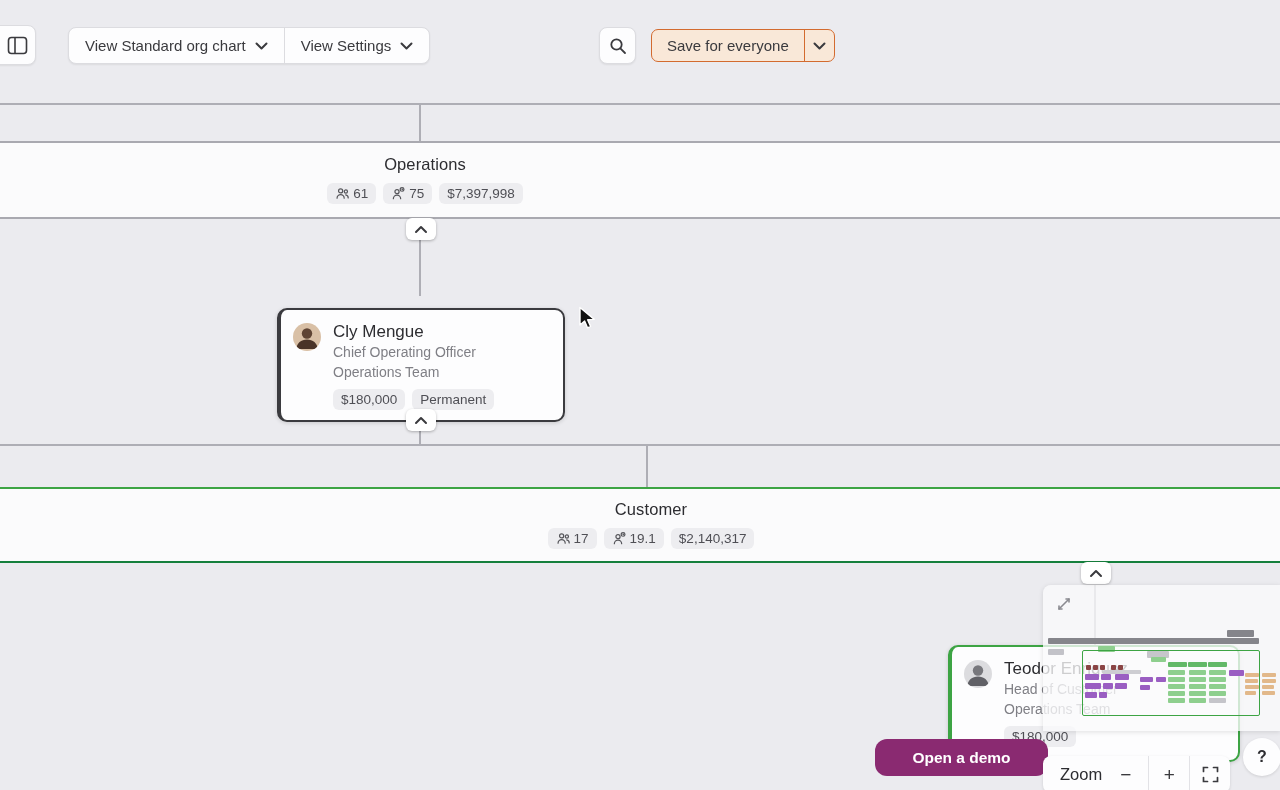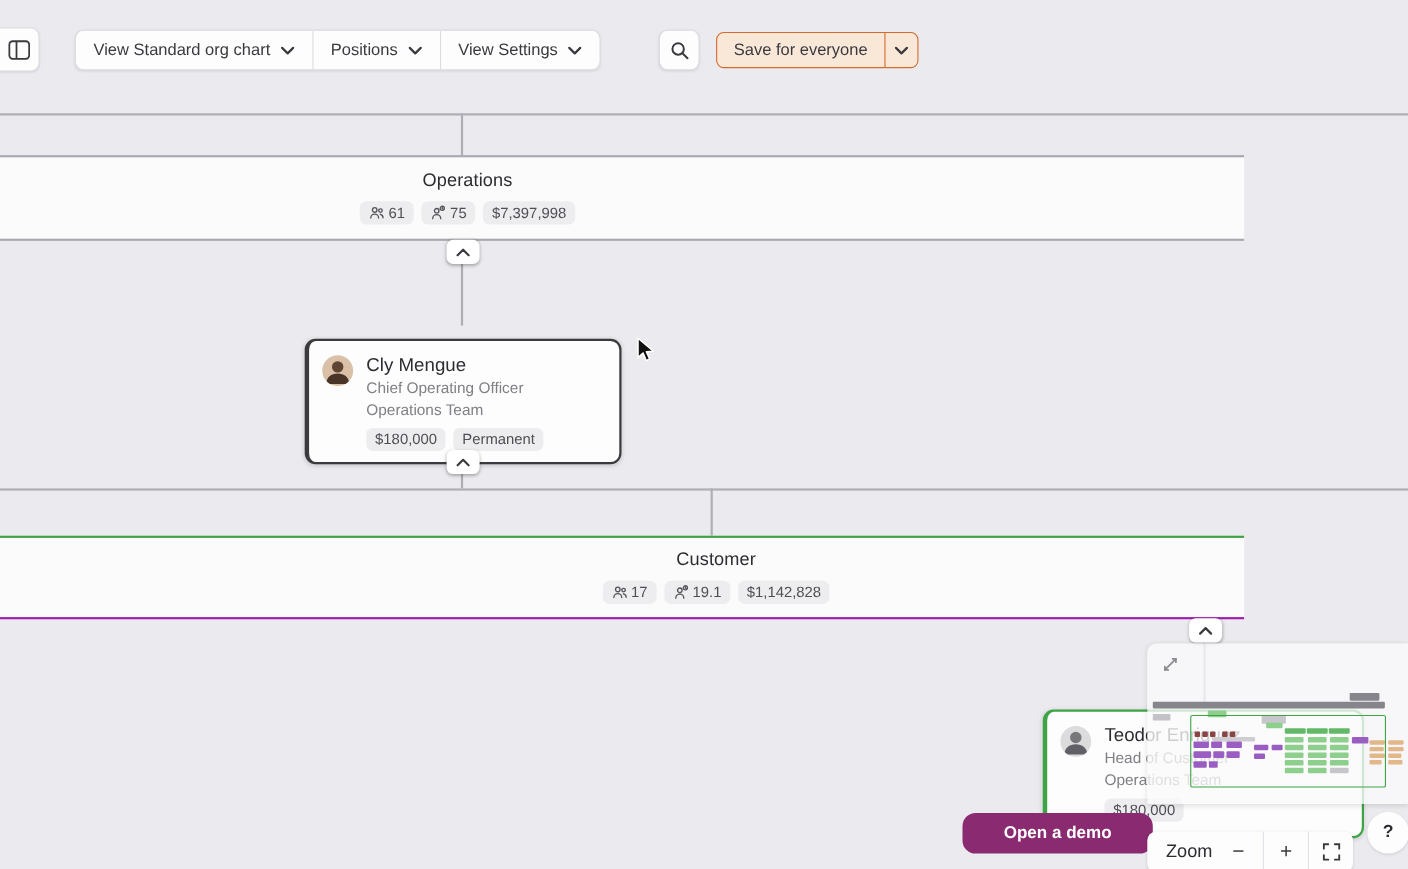--- a/index.html
+++ b/index.html
@@ -6,23 +6,23 @@
   html,body { width:1280px; height:790px; overflow:hidden; }
   body { font-family:"Liberation Sans", sans-serif; background:#ebebef; }
   .canvas { position:relative; width:1280px; height:790px; background:#ebebef; overflow:hidden; }
 
   
   .hline, .vline { position:absolute; background:#aeaeb5; }
   .hline { height:2px; }
   .vline { width:2px; }
 
   
-  .band { position:absolute; left:0; width:1131px; background:#fbfbfc; }
+  .band { position:absolute; left:0; width:1280px; background:#fbfbfc; }
   .band.gray-band { border-top:2px solid #a9a9b0; border-bottom:2px solid #a9a9b0; }
-  .band.green-band { border-top:2px solid #3da444; border-bottom:2px solid #a21caf; }
+  .band.green-band { border-top:2px solid #3da444; border-bottom:2px solid #15803d; }
   .band-content { position:absolute; width:400px; text-align:center; }
   .band-title { font-size:16.5px; color:#2d2d31; letter-spacing:.1px; }
   .badge-row { margin-top:9px; display:flex; justify-content:center; gap:7px; }
   .badge { display:inline-flex; align-items:center; gap:3px; background:#ededf0; border-radius:6px; padding:3px 8px; font-size:13.5px; color:#4f4f55; }
   .badge svg { display:block; }
 
   
   .chev-btn { position:absolute; width:30px; height:22px; background:#ffffff; border-radius:6px;
               box-shadow:0 1px 3px rgba(0,0,0,.28); display:flex; align-items:center; justify-content:center; z-index:5; }
 
@@ -176,21 +176,21 @@
               <g fill="none" stroke="#55555a" stroke-width="1.3" stroke-linecap="round">
                 <circle cx="6.4" cy="6" r="2.2"></circle>
                 <path d="M2.5 13.6c0-2.2 1.8-3.9 3.9-3.9s3.9 1.7 3.9 3.9"></path>
                 <circle cx="11.8" cy="3.6" r="2"></circle>
                 <path d="M11.8 2.7v1l.7.4"></path>
               </g>
             </svg>
           <span>19.1</span>
         </span>
         <span class="badge">
-          <span>$1,142,828</span>
+          <span>$2,140,317</span>
         </span>
       </div>
     </div>
   </div>
 
   <div class="vline" style="left:1094px; top:585px; height:60px;"></div>
   <div class="vline" style="left:1093px; top:762px; height:28px;"></div>
 
   <div class="chev-btn" style="left:1081px; top:562px;">
     <svg width="14" height="9" viewBox="0 0 14 9">
@@ -292,26 +292,20 @@
   </div>
 
   <div class="tb-btn dropdown-group">
     <div class="dd-seg">
       <span>View Standard org chart</span>
       <svg width="13" height="8" viewBox="0 0 13 8">
           <polyline points="1.5,1.5 6.5,6.5 11.5,1.5" fill="none" stroke="#3a3a3e" stroke-width="2" stroke-linecap="round" stroke-linejoin="round"></polyline>
         </svg>
     </div>
     <div class="dd-seg">
-      <span>Positions</span>
-      <svg width="13" height="8" viewBox="0 0 13 8">
-          <polyline points="1.5,1.5 6.5,6.5 11.5,1.5" fill="none" stroke="#3a3a3e" stroke-width="2" stroke-linecap="round" stroke-linejoin="round"></polyline>
-        </svg>
-    </div>
-    <div class="dd-seg">
       <span>View Settings</span>
       <svg width="13" height="8" viewBox="0 0 13 8">
           <polyline points="1.5,1.5 6.5,6.5 11.5,1.5" fill="none" stroke="#3a3a3e" stroke-width="2" stroke-linecap="round" stroke-linejoin="round"></polyline>
         </svg>
     </div>
   </div>
 
   <div class="tb-btn search-btn">
     <svg width="18" height="18" viewBox="0 0 18 18">
         <g fill="none" stroke="#3a3a3e" stroke-width="1.8" stroke-linecap="round">

